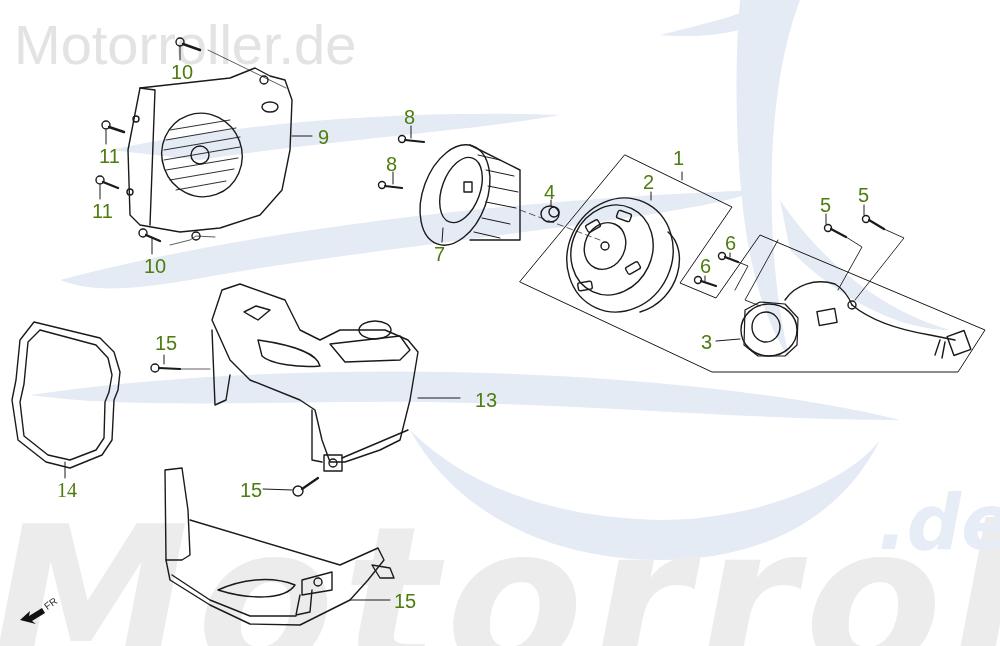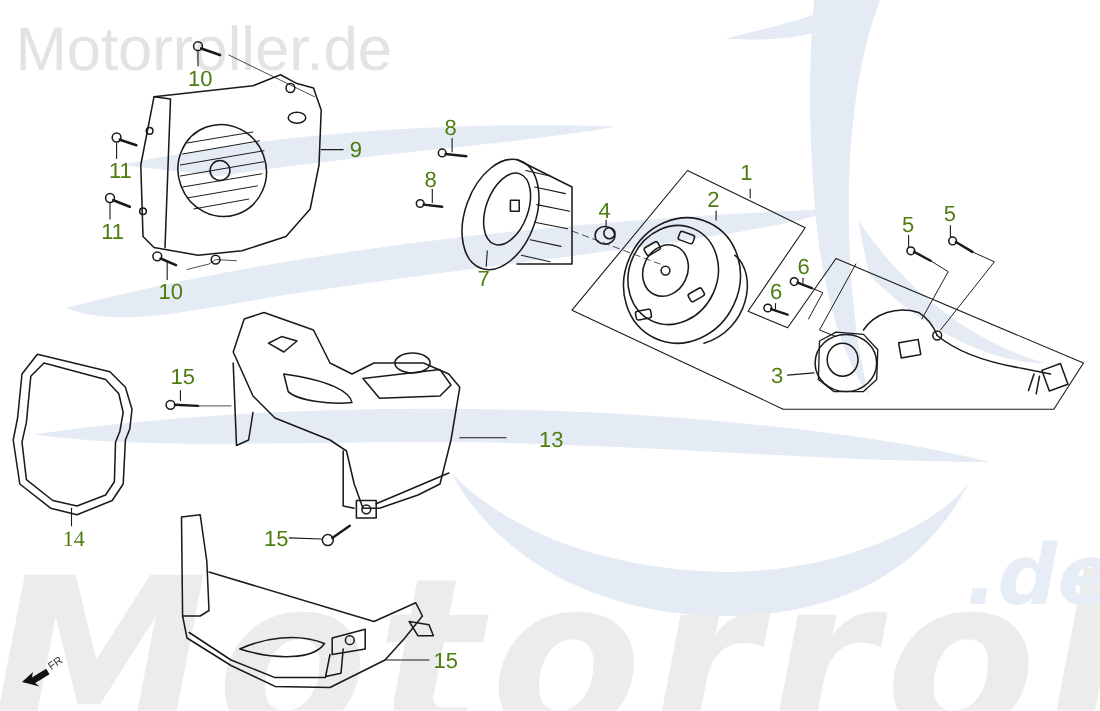--- a/index.html
+++ b/index.html
@@ -236,18 +236,18 @@
   <div class="callout" style="left:700px;top:256px;">6</div>
   <div class="callout" style="left:434px;top:244px;">7</div>
   <div class="callout" style="left:404px;top:107px;">8</div>
   <div class="callout" style="left:386px;top:154px;">8</div>
   <div class="callout" style="left:318px;top:127px;">9</div>
   <div class="callout" style="left:171px;top:62px;">10</div>
   <div class="callout" style="left:144px;top:256px;">10</div>
   <div class="callout" style="left:99px;top:146px;">11</div>
   <div class="callout" style="left:92px;top:201px;">11</div>
   <div class="callout" style="left:394px;top:591px;">15</div>
-  <div class="callout" style="left:490px;top:390px;">13</div>
+  <div class="callout" style="left:475px;top:390px;">13</div>
   <div class="callout" style="left:57px;top:480px;font-family:Liberation Serif, serif;">14</div>
   <div class="callout" style="left:155px;top:333px;">15</div>
   <div class="callout" style="left:240px;top:480px;">15</div>
 
 </div>
 
 </body></html>

